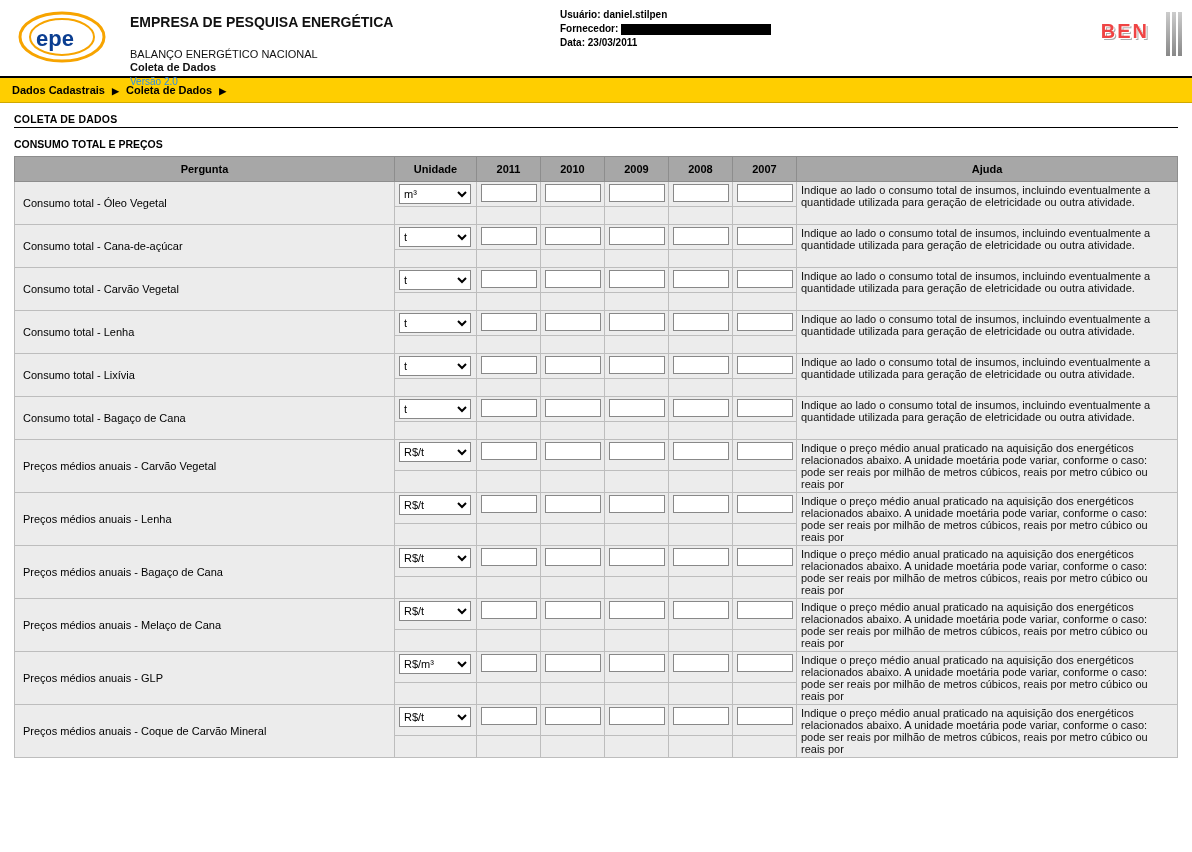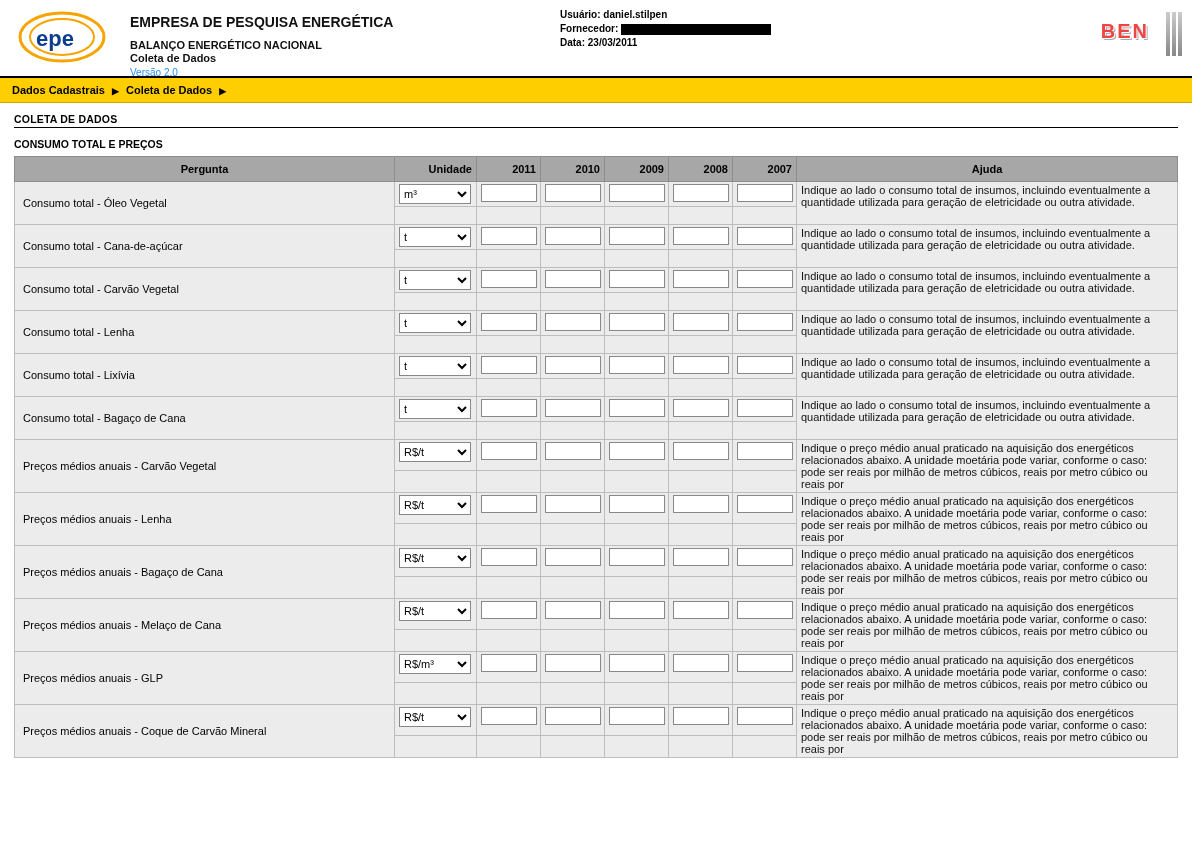--- a/index.html
+++ b/index.html
@@ -20,21 +20,21 @@
   .logo-epe {
     width: 100px; height: 58px;
     position: relative;
   }
   .logo-epe svg { display: block; }
   .header-title-block {
     margin-left: 18px;
     margin-top: 6px;
   }
   .header-title-block .title { font-size: 14px; font-weight: bold; color:#111;}
-  .header-title-block .sub1 { font-size: 11px; font-weight: bold; color:#111; margin-top:9px;}
+  .header-title-block .sub1 { font-size: 11px; font-weight: normal; color:#111; margin-top:18px;}
   .header-title-block .sub2 { font-size: 11px; font-weight: bold; color:#111; margin-top:1px;}
   .header-title-block .ver { font-size: 10px; color:#2b8de8; margin-top:3px;}
   .user-block {
     position: absolute;
     left: 560px;
     top: 8px;
     font-size: 10px;
     font-weight: bold;
     line-height: 14px;
   }
@@ -88,21 +88,21 @@
     width: 100%;
     table-layout: fixed;
   }
   table.data th {
     background: #a7a7a7;
     color:#000;
     font-size: 11px;
     font-weight: bold;
     border: 1px solid #8d8d8d;
     padding: 6px 4px;
-    text-align: right;
+    text-align: center;
   }
   table.data th.pergunta { width: 380px; text-align:center;}
   table.data th.unidade { width: 80px;}
   table.data th.year { width: 64px;}
   table.data th.ajuda { width: auto; text-align:center;}
   table.data td {
     border: 1px solid #bdbdbd;
     background: #ececec;
     padding: 2px 4px;
     font-size: 11px;

